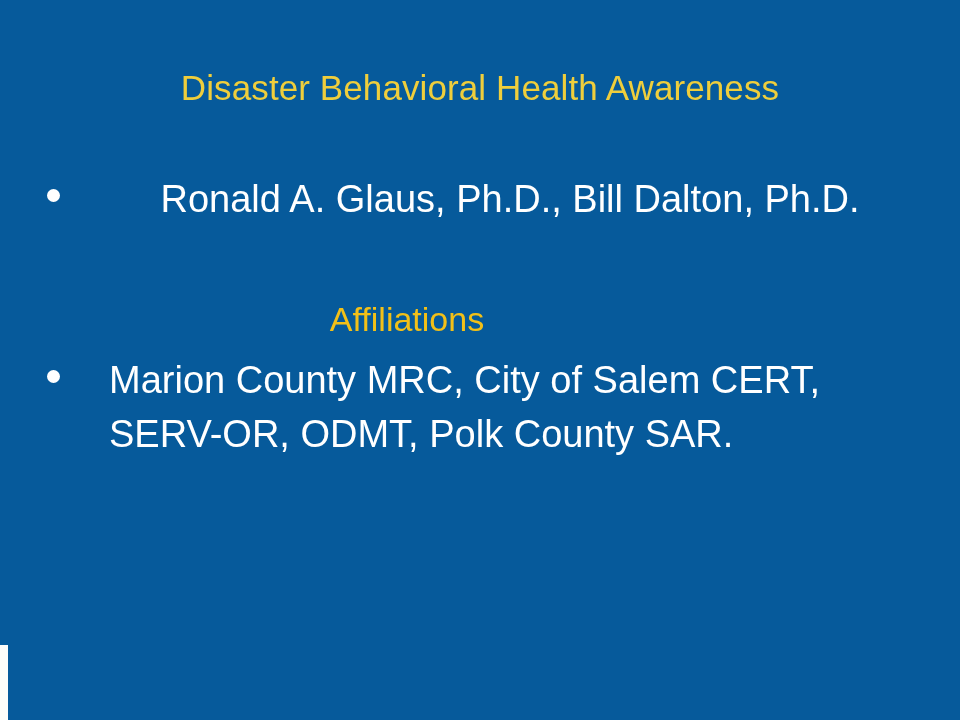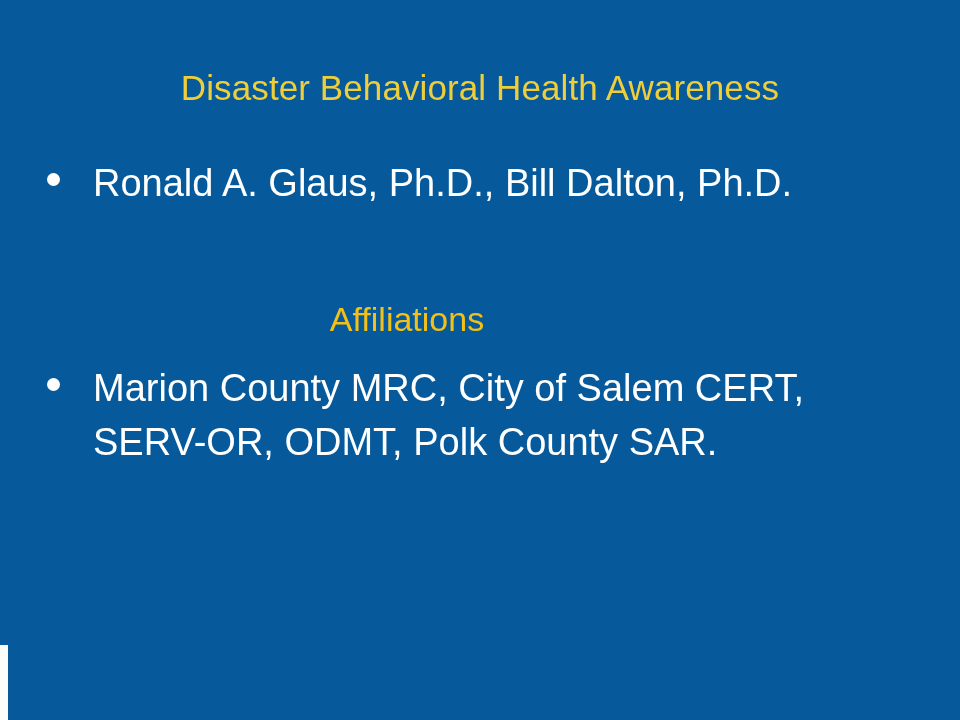--- a/index.html
+++ b/index.html
@@ -65,22 +65,22 @@
 
   .bullet-text {
     flex: 1 1 auto;
     color: #ffffff;
     font-size: 38px;
     font-weight: normal;
     line-height: 54px;
     padding-left: 33px;
   }
 
-  #authors-row { top: 156px; }
-  #affiliations-row { top: 361px; }
+  #authors-row { top: 172px; text-align: center; }
+  #affiliations-row { top: 353px; gap: 16px; }
 
   #authors-row .bullet-text {
     white-space: nowrap;
   }
 
   #affiliations-row .bullet-text {
     max-width: 820px;
   }
 
   

